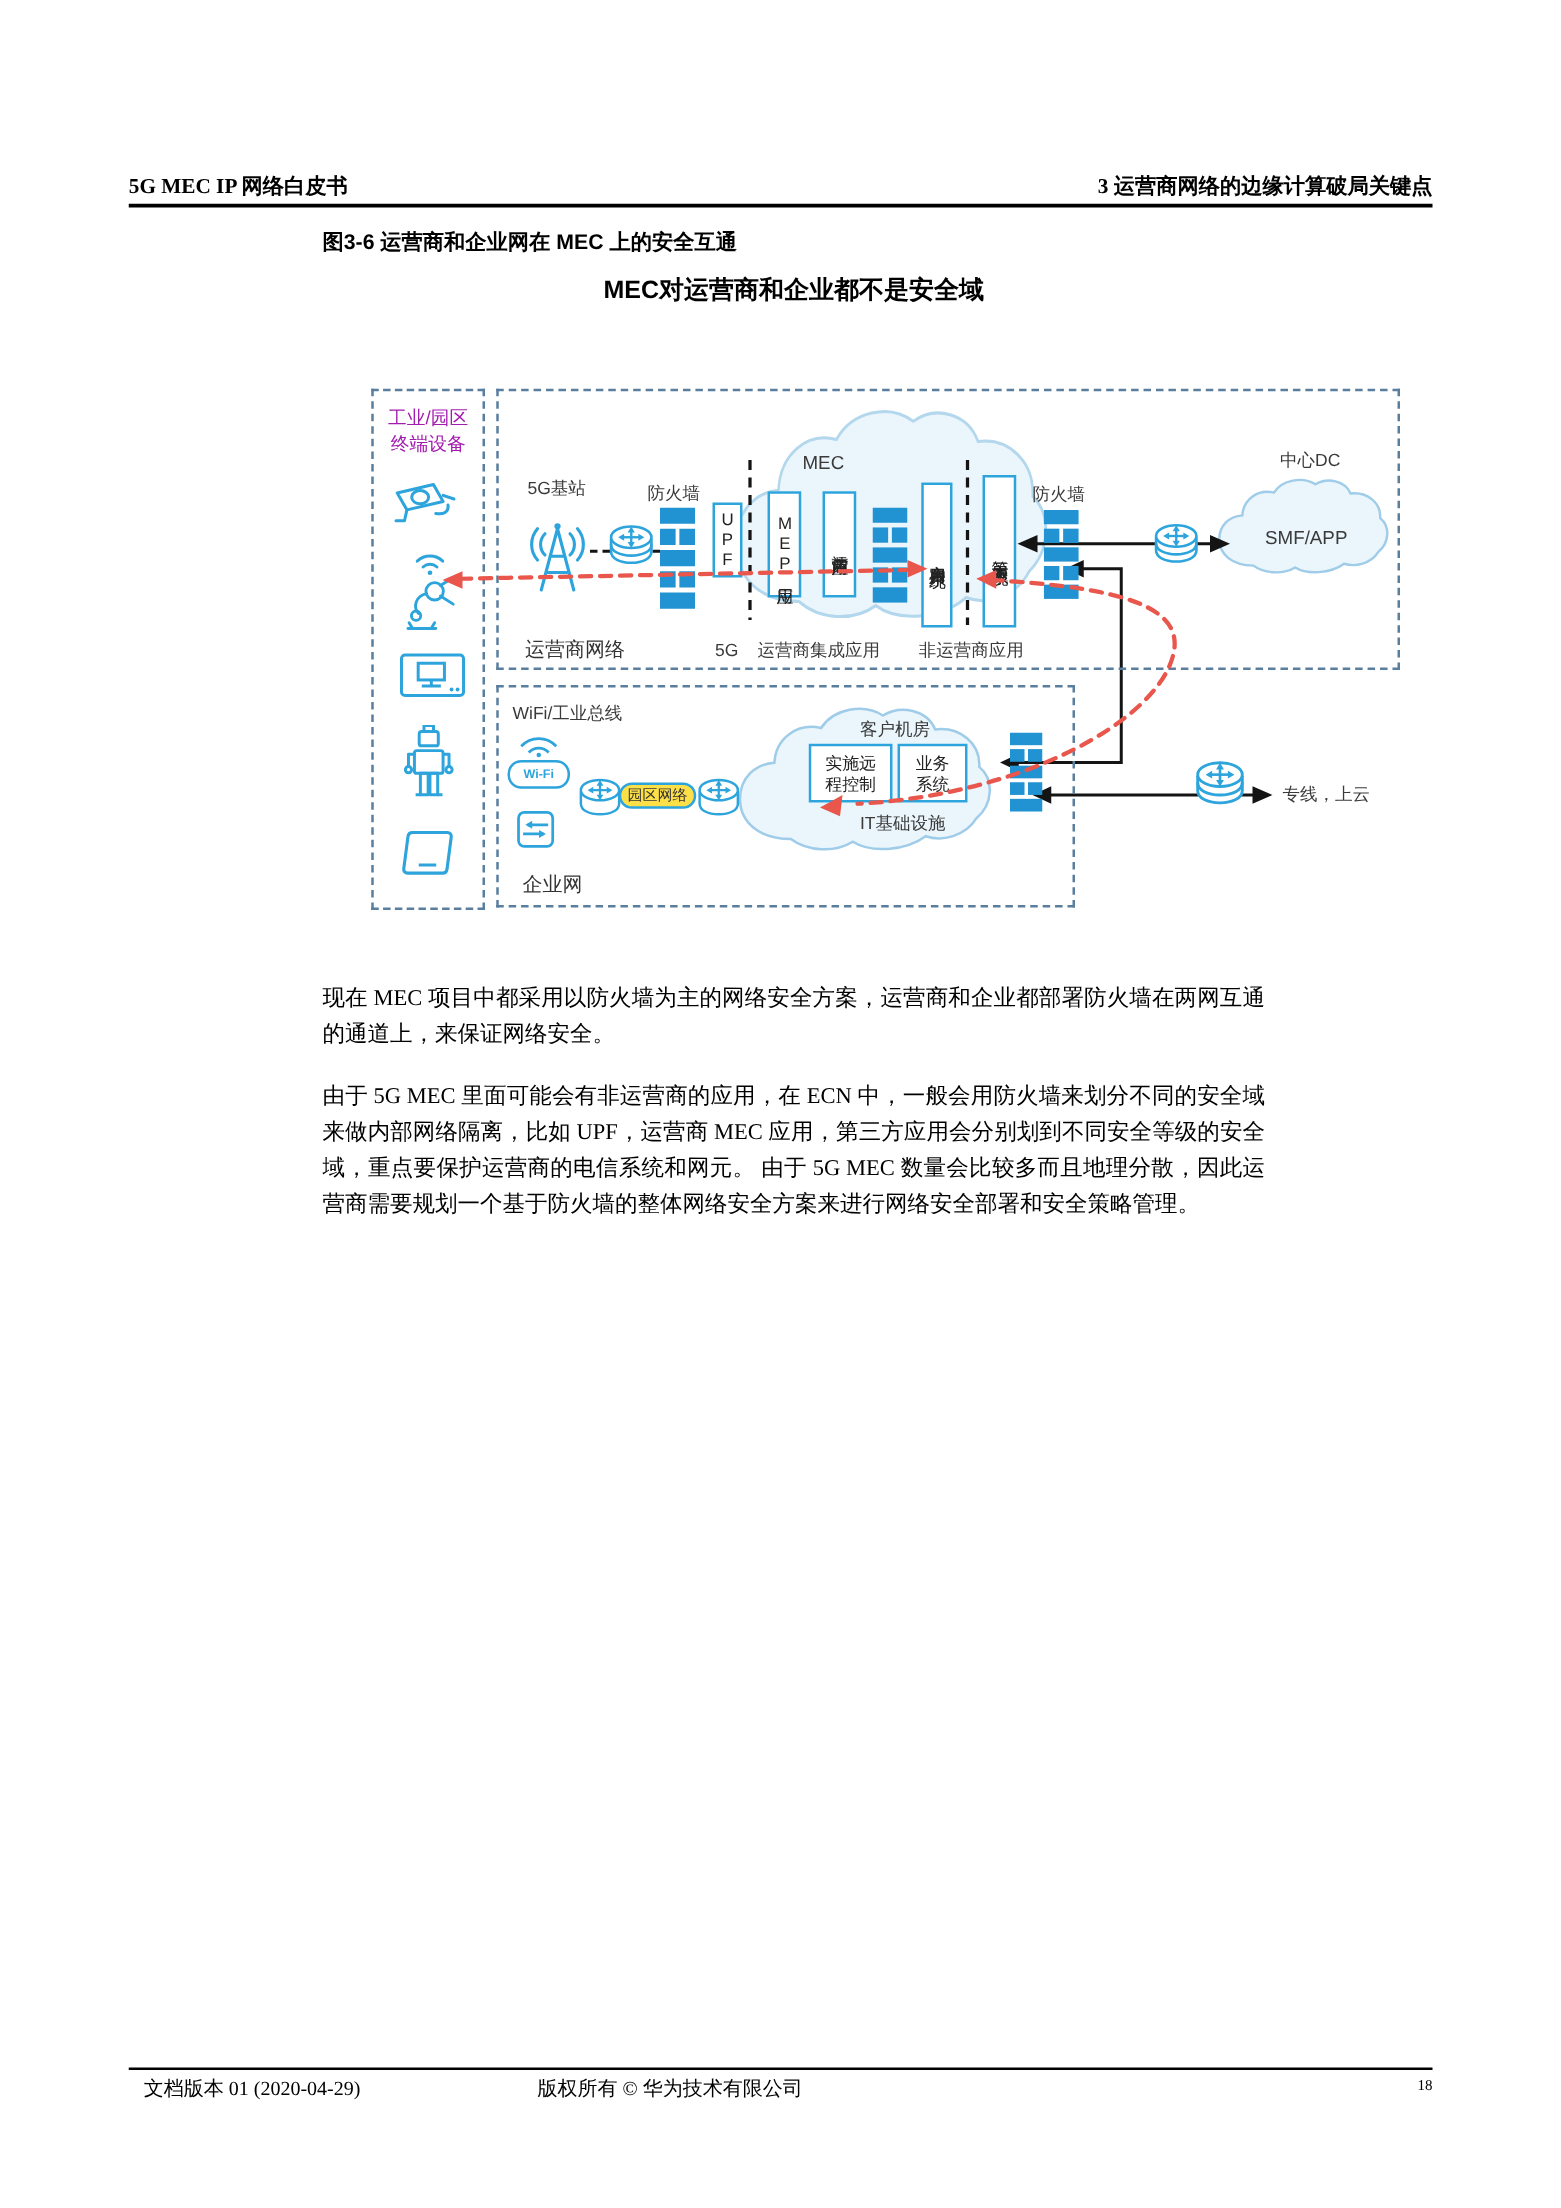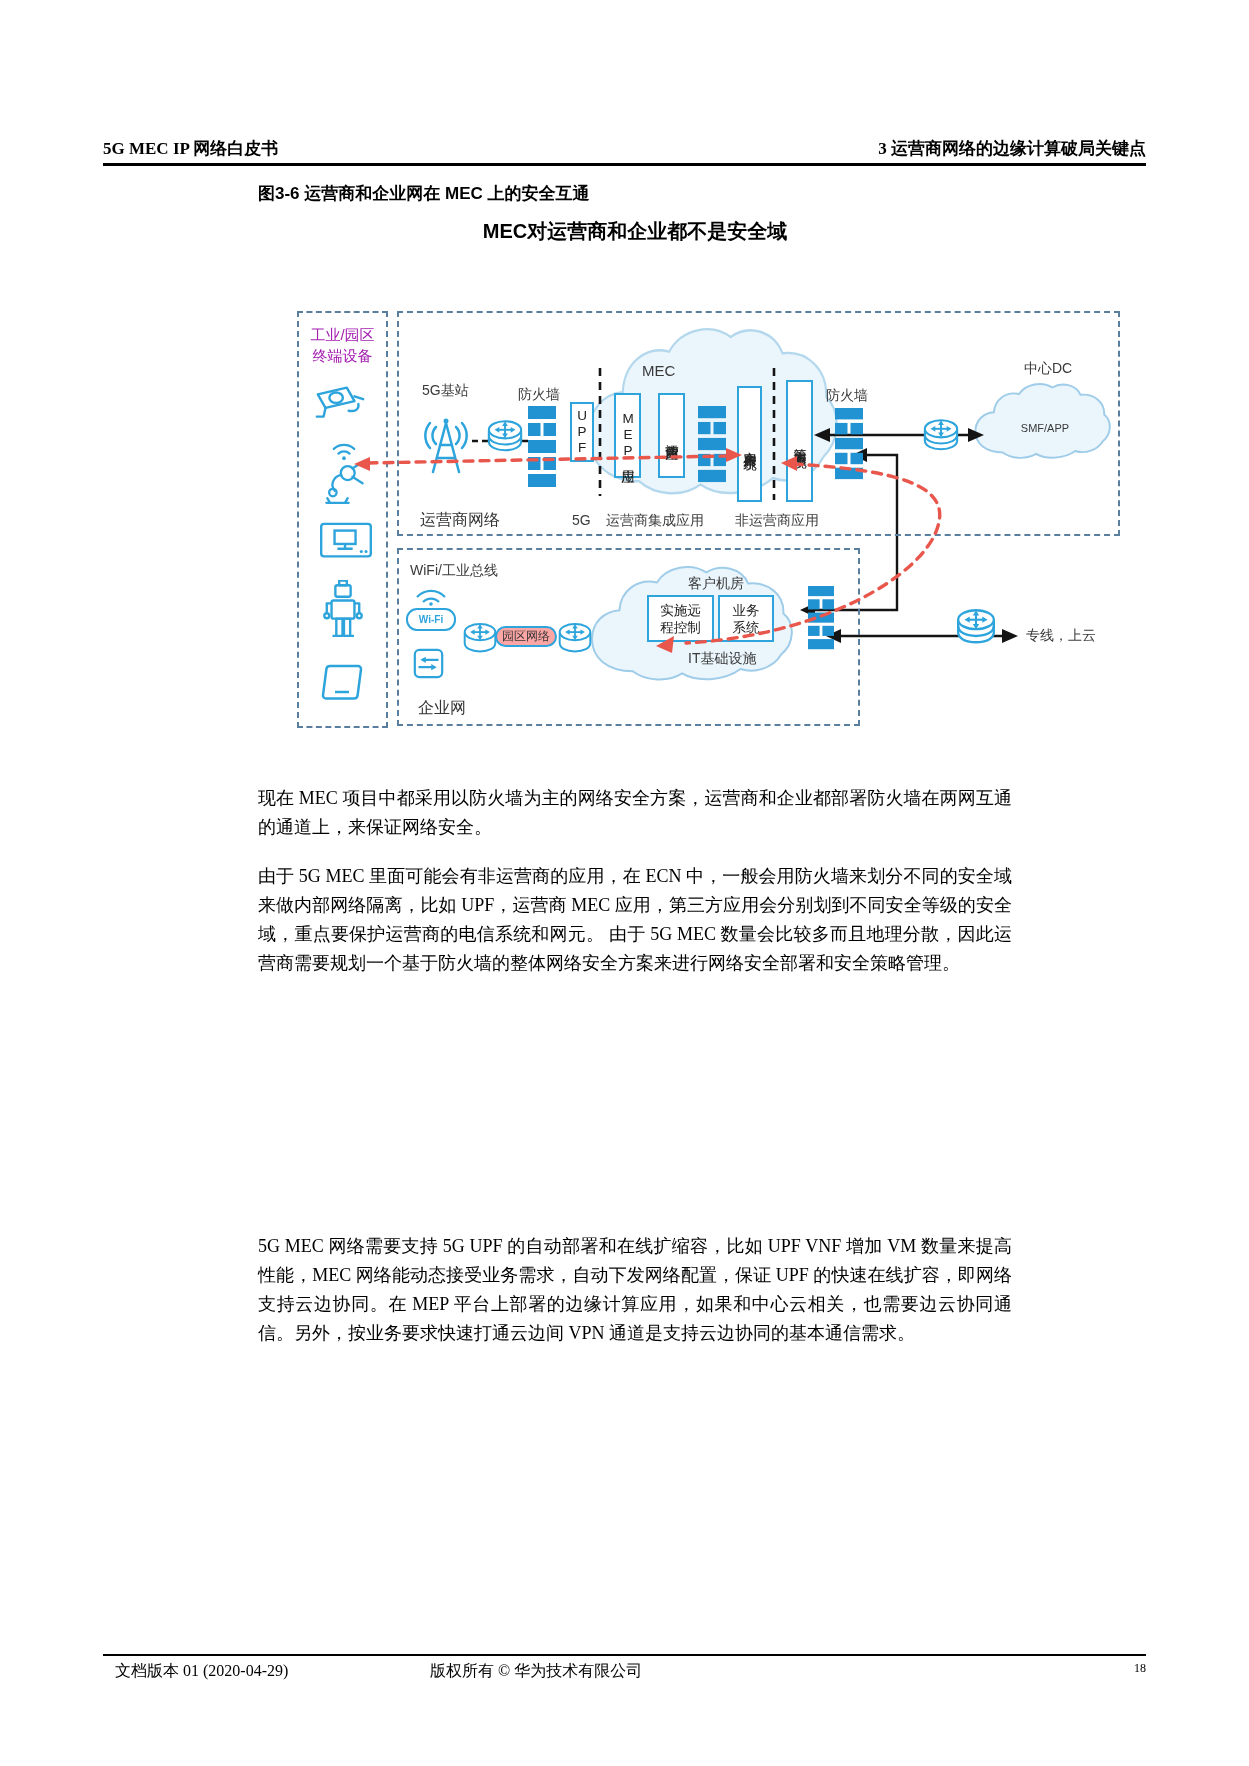--- a/index.html
+++ b/index.html
@@ -16,21 +16,21 @@
   .preline{white-space:pre-line;}
   .dashbox{position:absolute;border:2px dashed #5a7e9e;box-sizing:border-box;}
   .vbox{position:absolute;box-sizing:border-box;border:2.5px solid #2da4dc;background:#fff;
         writing-mode:vertical-lr;text-orientation:upright;display:flex;align-items:center;
         justify-content:center;font-family:"Liberation Sans",sans-serif;font-size:13.5px;
         color:#222;letter-spacing:1px;}
   .hbox{position:absolute;box-sizing:border-box;border:2.5px solid #2da4dc;background:#fff;
         display:flex;align-items:center;justify-content:center;text-align:center;
         font-family:"Liberation Sans",sans-serif;font-size:13.5px;color:#222;
         white-space:pre-line;line-height:17px;}
-  .oval{position:absolute;box-sizing:border-box;border:2.2px solid #2da4dc;background:#fca5a5;
+  .oval{position:absolute;box-sizing:border-box;border:2.2px solid #2da4dc;background:#fde047;
         border-radius:11px;display:flex;align-items:center;justify-content:center;
         font-family:"Liberation Sans",sans-serif;font-size:12px;color:#333;}
   .icon{position:absolute;}
   svg{display:block;}
 </style>
 </head>
 <body>
 
 <div class="page">
 
@@ -221,21 +221,21 @@
             <rect x="19" y="6" width="2" height="12"></rect>
         <polygon points="9,12 14,9 14,15"></polygon>
             <polygon points="31,12 26,9 26,15"></polygon>
             <polygon points="20,3 17,8 23,8"></polygon>
             <polygon points="20,21 17,16 23,16"></polygon>
           </g>
       </svg>
     </div>
 
     <div class="dl" style="left:764px;top:86px">中心DC</div>
-    <div class="dl" style="left:712px;top:148px;width:146px;text-align:center;font-size:11px">SMF/APP</div>
+    <div class="dl" style="left:712px;top:148px;width:146px;text-align:center;font-size:15px">SMF/APP</div>
 
     <div class="dl dl-big" style="left:160px;top:236px">运营商网络</div>
     <div class="dl" style="left:312px;top:238px">5G</div>
     <div class="dl" style="left:346px;top:238px">运营商集成应用</div>
     <div class="dl" style="left:475px;top:238px">非运营商应用</div>
 
     <div class="dl" style="left:150px;top:288px">WiFi/工业总线</div>
 
     <div class="icon" style="left:146px;top:312px;width:50px">
       <svg width="50" height="20" viewBox="0 0 50 20" fill="none" stroke="#2da4dc" stroke-width="2.2">
@@ -336,20 +336,19 @@
         <polygon points="521,189 537,182 537,197"></polygon>
         <polygon points="396,372 414,362 412,379"></polygon>
       </g>
     </svg>
   </div>
 
   <p class="para" style="top:766px">现在 MEC 项目中都采用以防火墙为主的网络安全方案，运营商和企业都部署防火墙在两网互通的通道上，来保证网络安全。</p>
   <p class="para" style="top:844px">由于 5G MEC 里面可能会有非运营商的应用，在 ECN 中，一般会用防火墙来划分不同的安全域来做内部网络隔离，比如 UPF，运营商 MEC 应用，第三方应用会分别划到不同安全等级的安全域，重点要保护运营商的电信系统和网元。 由于 5G MEC 数量会比较多而且地理分散，因此运营商需要规划一个基于防火墙的整体网络安全方案来进行网络安全部署和安全策略管理。</p>
 
 
-  <p class="para" style="top:1214px">5G MEC 网络需要支持 5G UPF 的自动部署和在线扩缩容，比如 UPF VNF 增加 VM 数量来提高性能，MEC 网络能动态接受业务需求，自动下发网络配置，保证 UPF 的快速在线扩容，即网络支持云边协同。在 MEP 平台上部署的边缘计算应用，如果和中心云相关，也需要边云协同通信。另外，按业务要求快速打通云边间 VPN 通道是支持云边协同的基本通信需求。</p>
 
   <div class="rule" style="left:103px;top:1636px;width:1043px;height:2px"></div>
   <div class="abs" style="left:115px;top:1643px;font-size:16px">文档版本 01 (2020-04-29)</div>
   <div class="abs" style="left:430px;top:1643px;font-size:16px">版权所有 © 华为技术有限公司</div>
   <div class="abs" style="right:103px;top:1643px;font-size:12px">18</div>
 
 </div>
 
 </body></html>

